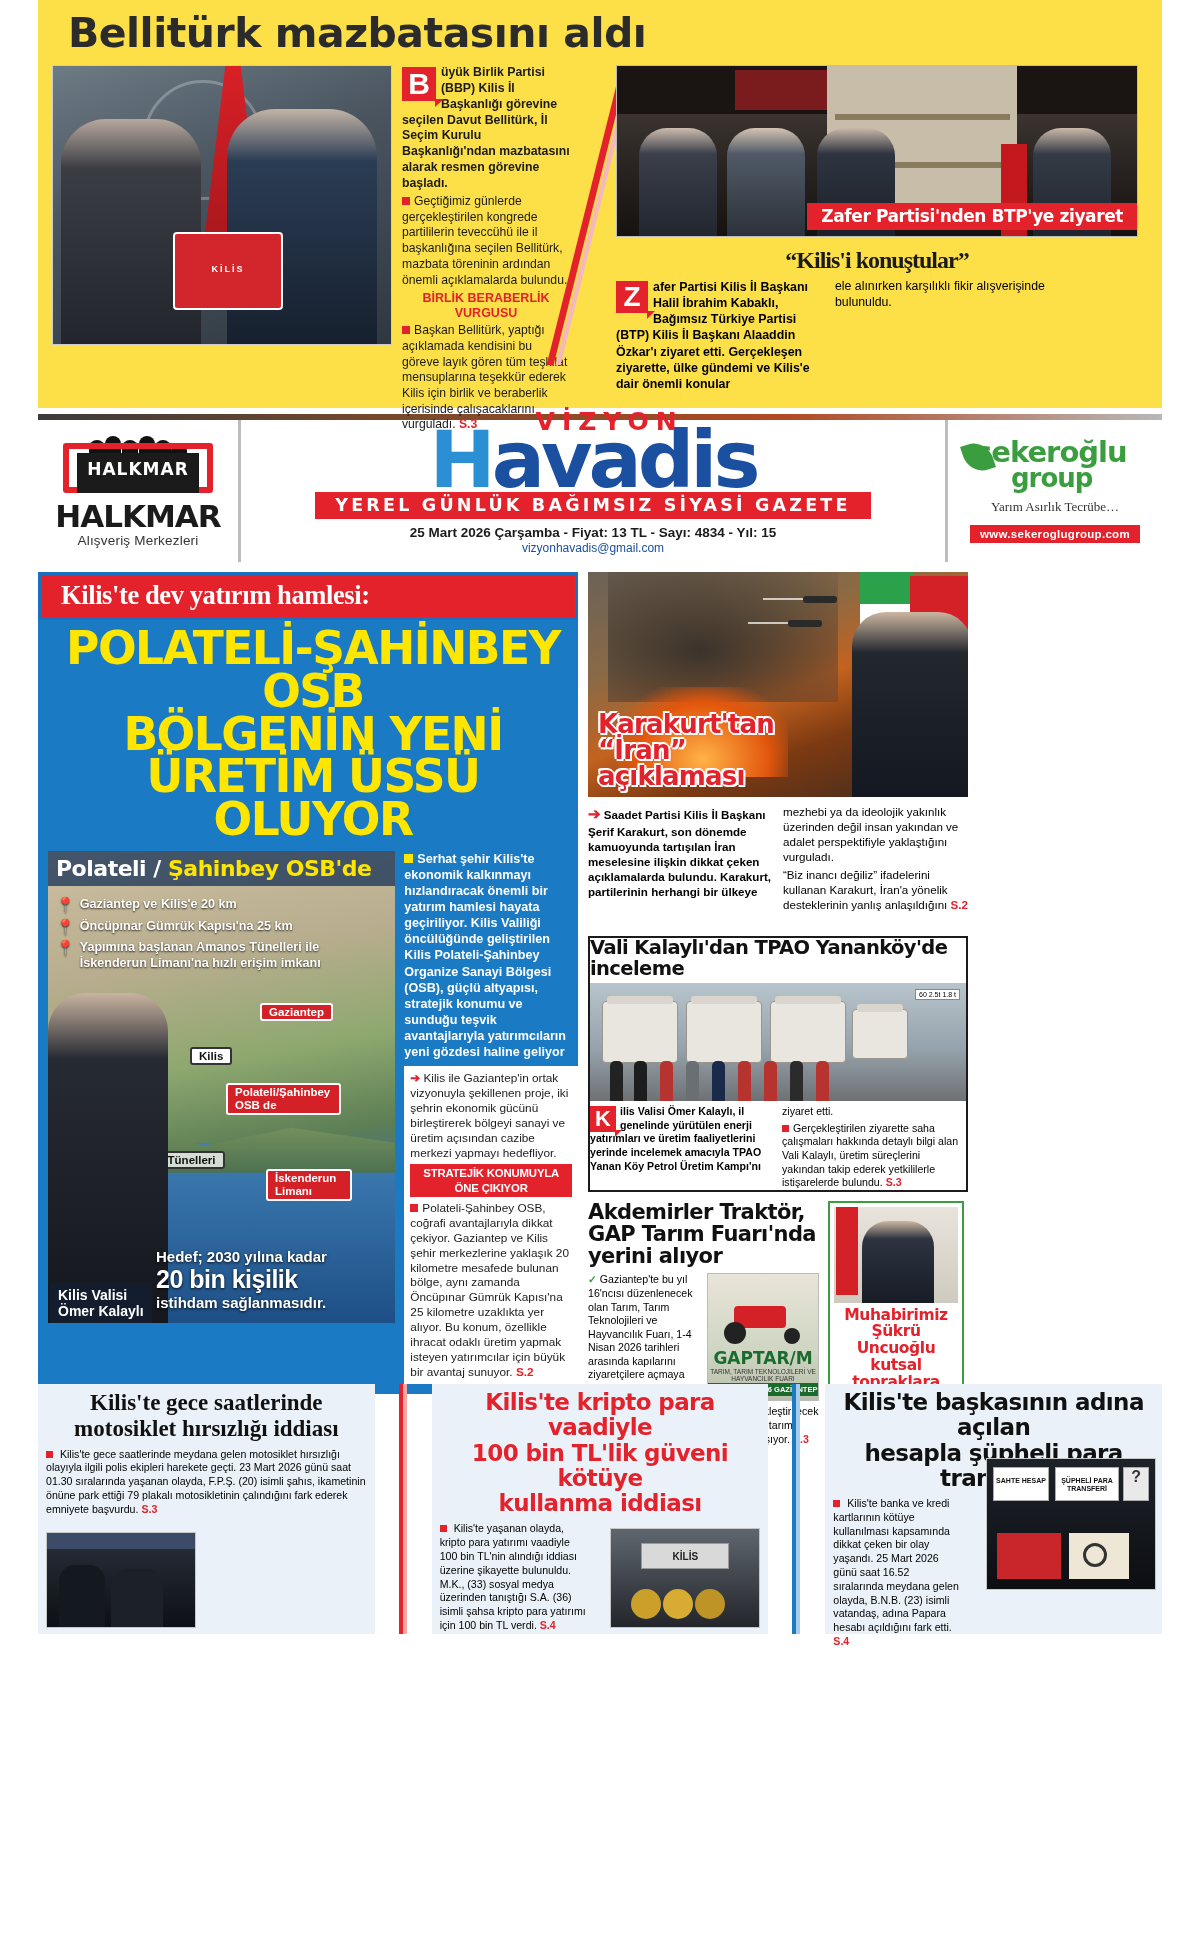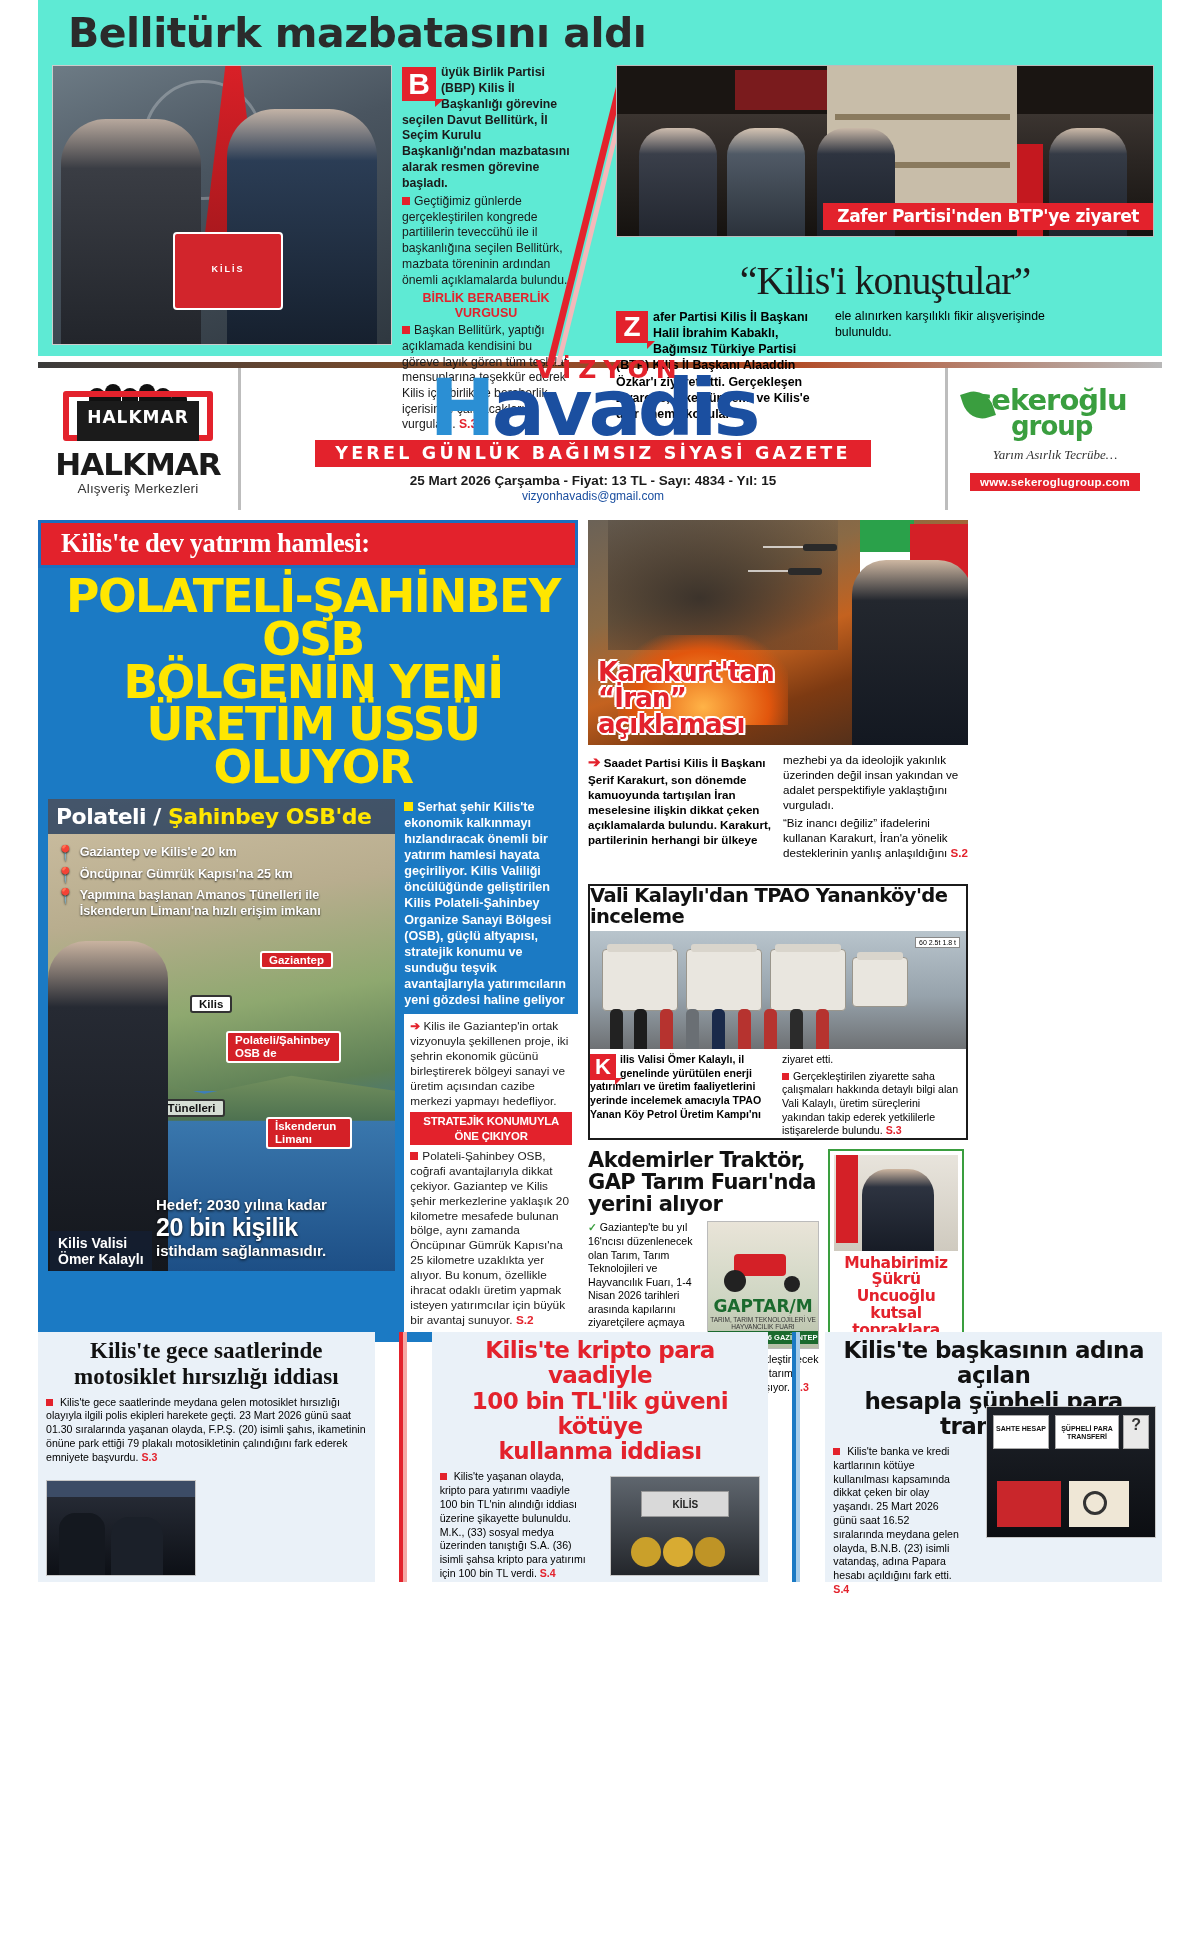--- a/index.html
+++ b/index.html
@@ -4,21 +4,21 @@
 <style>
   * { box-sizing: border-box; margin:0; padding:0; }
   body {
     width:1200px; height:1938px; background:#ffffff;
     font-family:"Liberation Sans", sans-serif;
     position:relative; overflow:hidden;
   }
   .page { width:1200px; height:1938px; position:relative; background:#fff; padding:0 38px; }
 
   
-  .topstrip { background:#5eead4; padding:12px 8px 10px 14px; position:relative; height:356px; }
+  .topstrip { background:#fde047; padding:12px 24px 10px 14px; position:relative; height:408px; }
   .top-head {
     font-family:"DejaVu Sans", sans-serif; font-weight:bold; font-size:41px;
     color:#2b2b2b; letter-spacing:-0.5px; line-height:1.05; padding-left:16px;
   }
   .top-body { display:flex; gap:10px; margin-top:10px; }
   .tb-left { width:340px; }
   .tb-photo { width:340px; height:280px; position:relative; overflow:hidden; border:1px solid #ccc;
       background:linear-gradient(160deg,#6d7b85 0%,#4a5560 40%,#2f3840 100%); }
   .tb-photo .flagred { position:absolute; left:148px; top:0; width:64px; height:200px;
       background:linear-gradient(180deg,#d92027,#a2171c); clip-path:polygon(38% 0,62% 0,100% 100%,0 100%); }
@@ -61,22 +61,22 @@
   .tbr-photo .pers { position:absolute; bottom:0; width:78px; height:108px; border-radius:28px 28px 0 0; }
   .tbr-photo .p1 { left:22px; background:linear-gradient(180deg,#cdbcae 0%,#3a3f4a 24%,#22262f 100%); }
   .tbr-photo .p2 { left:110px; background:linear-gradient(180deg,#d4c3b2 0%,#505a66 24%,#2b323b 100%); }
   .tbr-photo .p3 { left:200px; background:linear-gradient(180deg,#c9b8a8 0%,#2e3440 24%,#1b2029 100%); }
   .tbr-photo .p4 { right:26px; background:linear-gradient(180deg,#cbb9a8 0%,#353b46 24%,#1f242d 100%); }
   .tbr-photo .flag2 { position:absolute; right:110px; bottom:0; width:26px; height:92px; background:#c4181f; }
 
   .redtag { position:absolute; right:0; bottom:6px; background:#e3222c; color:#fff;
       font-family:"DejaVu Sans",sans-serif; font-weight:bold; font-size:17px; padding:3px 14px 4px 14px;
       letter-spacing:-0.4px; }
-  .tbr-head { font-family:"Liberation Serif", serif; font-weight:normal; font-size:40px;
-      text-align:center; color:#1b1b1b; margin-top:20px; letter-spacing:-1px; }
+  .tbr-head { font-family:"Liberation Serif", serif; font-weight:bold; font-size:24px;
+      text-align:center; color:#1b1b1b; margin-top:10px; letter-spacing:-1px; }
   .tbr-cols { display:flex; gap:14px; margin-top:5px; }
   .tbr-c1 { width:205px; font-size:12.4px; font-weight:bold; line-height:1.3; }
   .tbr-c2 { width:210px; font-size:12.3px; line-height:1.3; }
   .dropZ { float:left; width:32px; height:32px; background:#e3222c; color:#fff; font-size:28px;
       font-weight:bold; line-height:32px; text-align:center; margin:2px 5px 0 0; position:relative; }
   .dropZ:after { content:""; position:absolute; right:-7px; bottom:-6px; border-left:8px solid #e3222c;
       border-bottom:8px solid transparent; }
 
   
   .masthead { display:flex; align-items:stretch; height:148px; margin-top:6px;
@@ -105,21 +105,21 @@
   .mh-date { font-size:13.5px; font-weight:bold; color:#1b1b1b; margin-top:6px; }
   .mh-mail { font-size:12px; color:#1b4fa0; margin-top:1px; }
 
   .mh-right { width:214px; display:flex; flex-direction:column; align-items:center; justify-content:center;
       position:relative; }
   .sek-logo { font-family:"DejaVu Sans",sans-serif; font-size:29px; color:#3a9e3f; font-weight:bold;
       line-height:.95; letter-spacing:-1px; text-align:left; width:160px; }
   .sek-logo .g { display:block; font-size:26px; margin-left:36px; }
   .sek-leaf { position:absolute; left:16px; top:22px; width:28px; height:30px; background:#3a9e3f;
       border-radius:0 70% 0 70%; transform:rotate(-18deg); }
-  .sek-slogan { font-family:"Liberation Serif",serif; font-style:italic; font-size:13px; color:#333; margin-top:8px; }
+  .sek-slogan { font-family:"Liberation Serif",serif; font-size:13px; color:#333; margin-top:8px; }
   .sek-url { background:#e3222c; color:#fff; font-size:11.5px; font-weight:bold; padding:3px 10px;
       margin-top:10px; letter-spacing:.3px; }
 
   
   .maingrid { display:flex; gap:10px; margin-top:10px; height:800px; }
   .mg-left { width:540px; }
   .mg-right { width:380px; }
 
   .lead-kicker { background:#e3222c; border:3px solid #1b6fc0; color:#fff;
       font-family:"Liberation Serif",serif; font-weight:bold; font-size:26.5px; padding:5px 10px 6px 20px;

